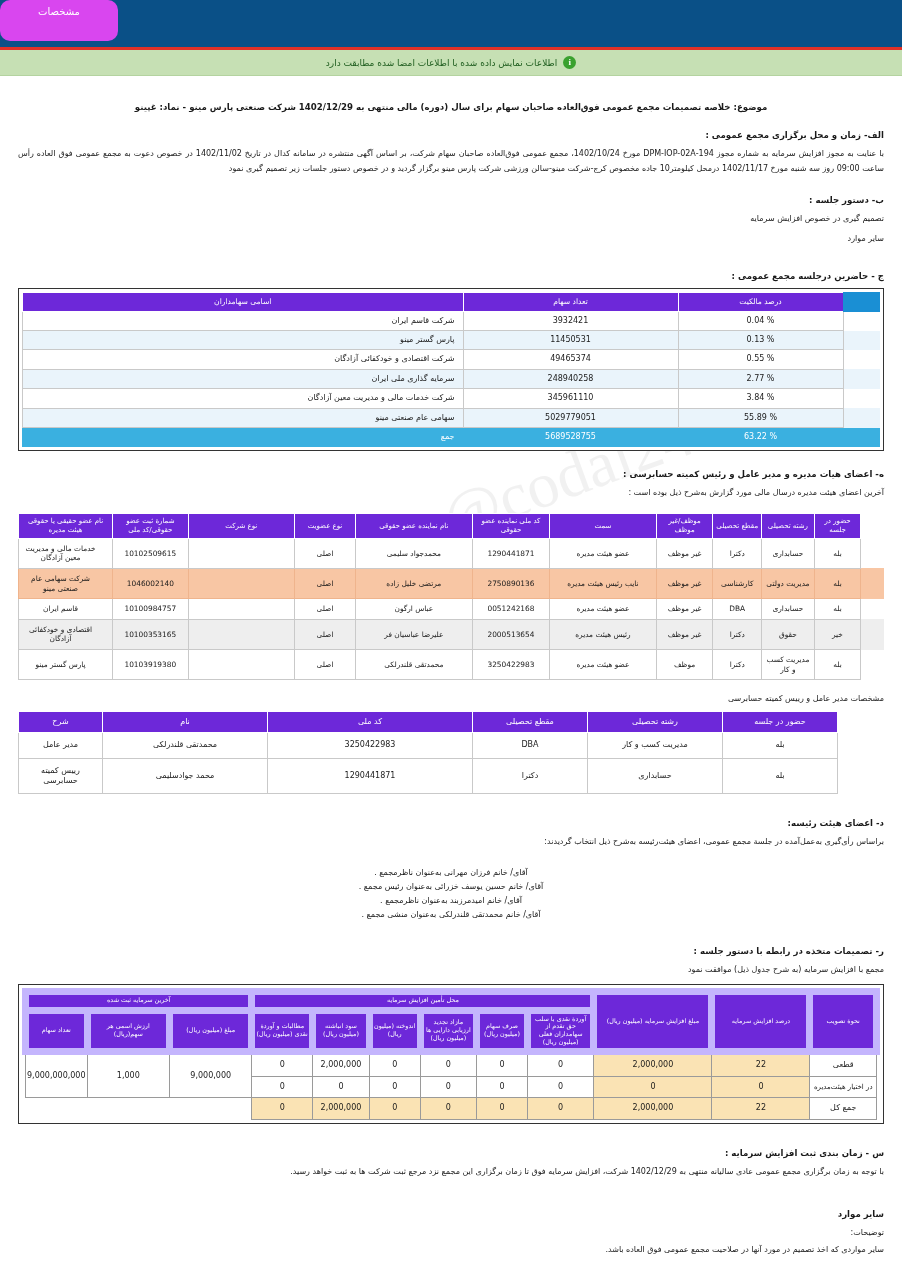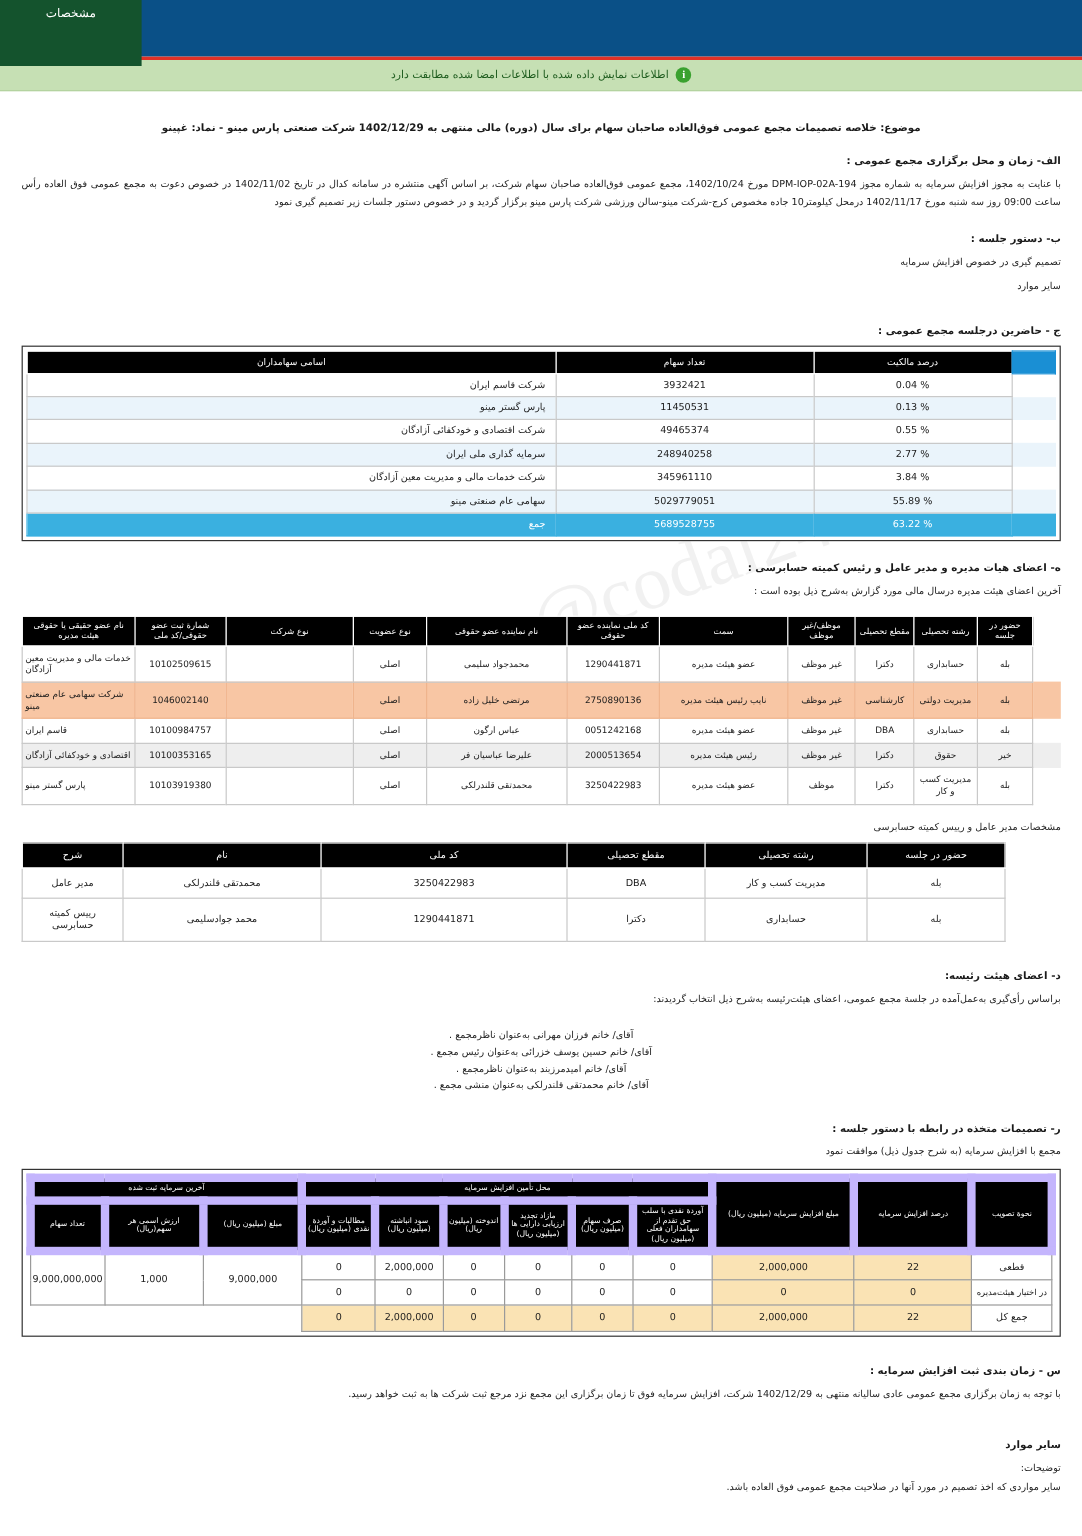--- a/index.html
+++ b/index.html
@@ -23,30 +23,31 @@
   .topbar {
     height: 47px;
     background: #0a5087;
     position: relative;
     display: flex;
     justify-content: flex-start;
     flex-direction: row-reverse;
   }
   .topbar-tab {
     width: 118px;
-    height: 55px;
-    background: #14532d;
+    height: 41px;
+    background: #d946ef;
     color: #ffffff;
     font-size: 10px;
     display: flex;
     align-items: flex-start;
     justify-content: center;
     padding-top: 6px;
     box-sizing: border-box;
     letter-spacing: .3px;
+    border-radius: 10px;
   }
   .redline {
     height: 3px;
     background: #e03127;
   }
 
   
   .notice {
     background: #c6e0b4;
     border-bottom: 1px solid #b4d3a0;
@@ -109,21 +110,21 @@
     border-collapse: collapse;
     width: 100%;
     font-size: 8px;
   }
   .outer-box {
     border: 1px solid #333;
     padding: 3px;
     background: #fff;
   }
   th {
-    background: #000000;
+    background: #6d28d9;
     color: #ffffff;
     font-weight: normal;
     text-align: center;
     vertical-align: middle;
     border: 1px solid #ffffff;
     padding: 4px 2px;
     line-height: 1.25;
     font-size: 7.6px;
   }
   td {
@@ -139,21 +140,21 @@
   
   .t-holders td.name { text-align: right; padding-right: 8px; }
   .t-holders tr:nth-child(even) td { background: #eaf4fb; }
   .t-holders tr.total td { background: #3ab0e0; color: #ffffff; border-color: #3ab0e0; }
   .t-holders td.pad { border: none; background: transparent; width: 26px; }
   .t-holders tr.total td.pad { background: #3ab0e0; }
 
   
   .t-board th { font-size: 7px; padding: 3px 1px; }
   .t-board td { font-size: 7.4px; padding: 5px 2px; }
-  .t-board td.rtl-cell { text-align: left; padding-right: 2px; }
+  .t-board td.rtl-cell { text-align: center; padding-right: 12px; }
   .t-board tr.alt td { background: #eeeeee; }
   .t-board tr.hl td { background: #f8c6a4; border-color: #efb48d; }
   .t-board td.edge { border: none; width: 18px; background: transparent; }
 
   
   .t-ceo th { font-size: 8px; padding: 5px 2px; }
   .t-ceo td { padding: 7px 16px; }
   .t-ceo td.edge { border: none; width: 14px; background: transparent; }
 
   

